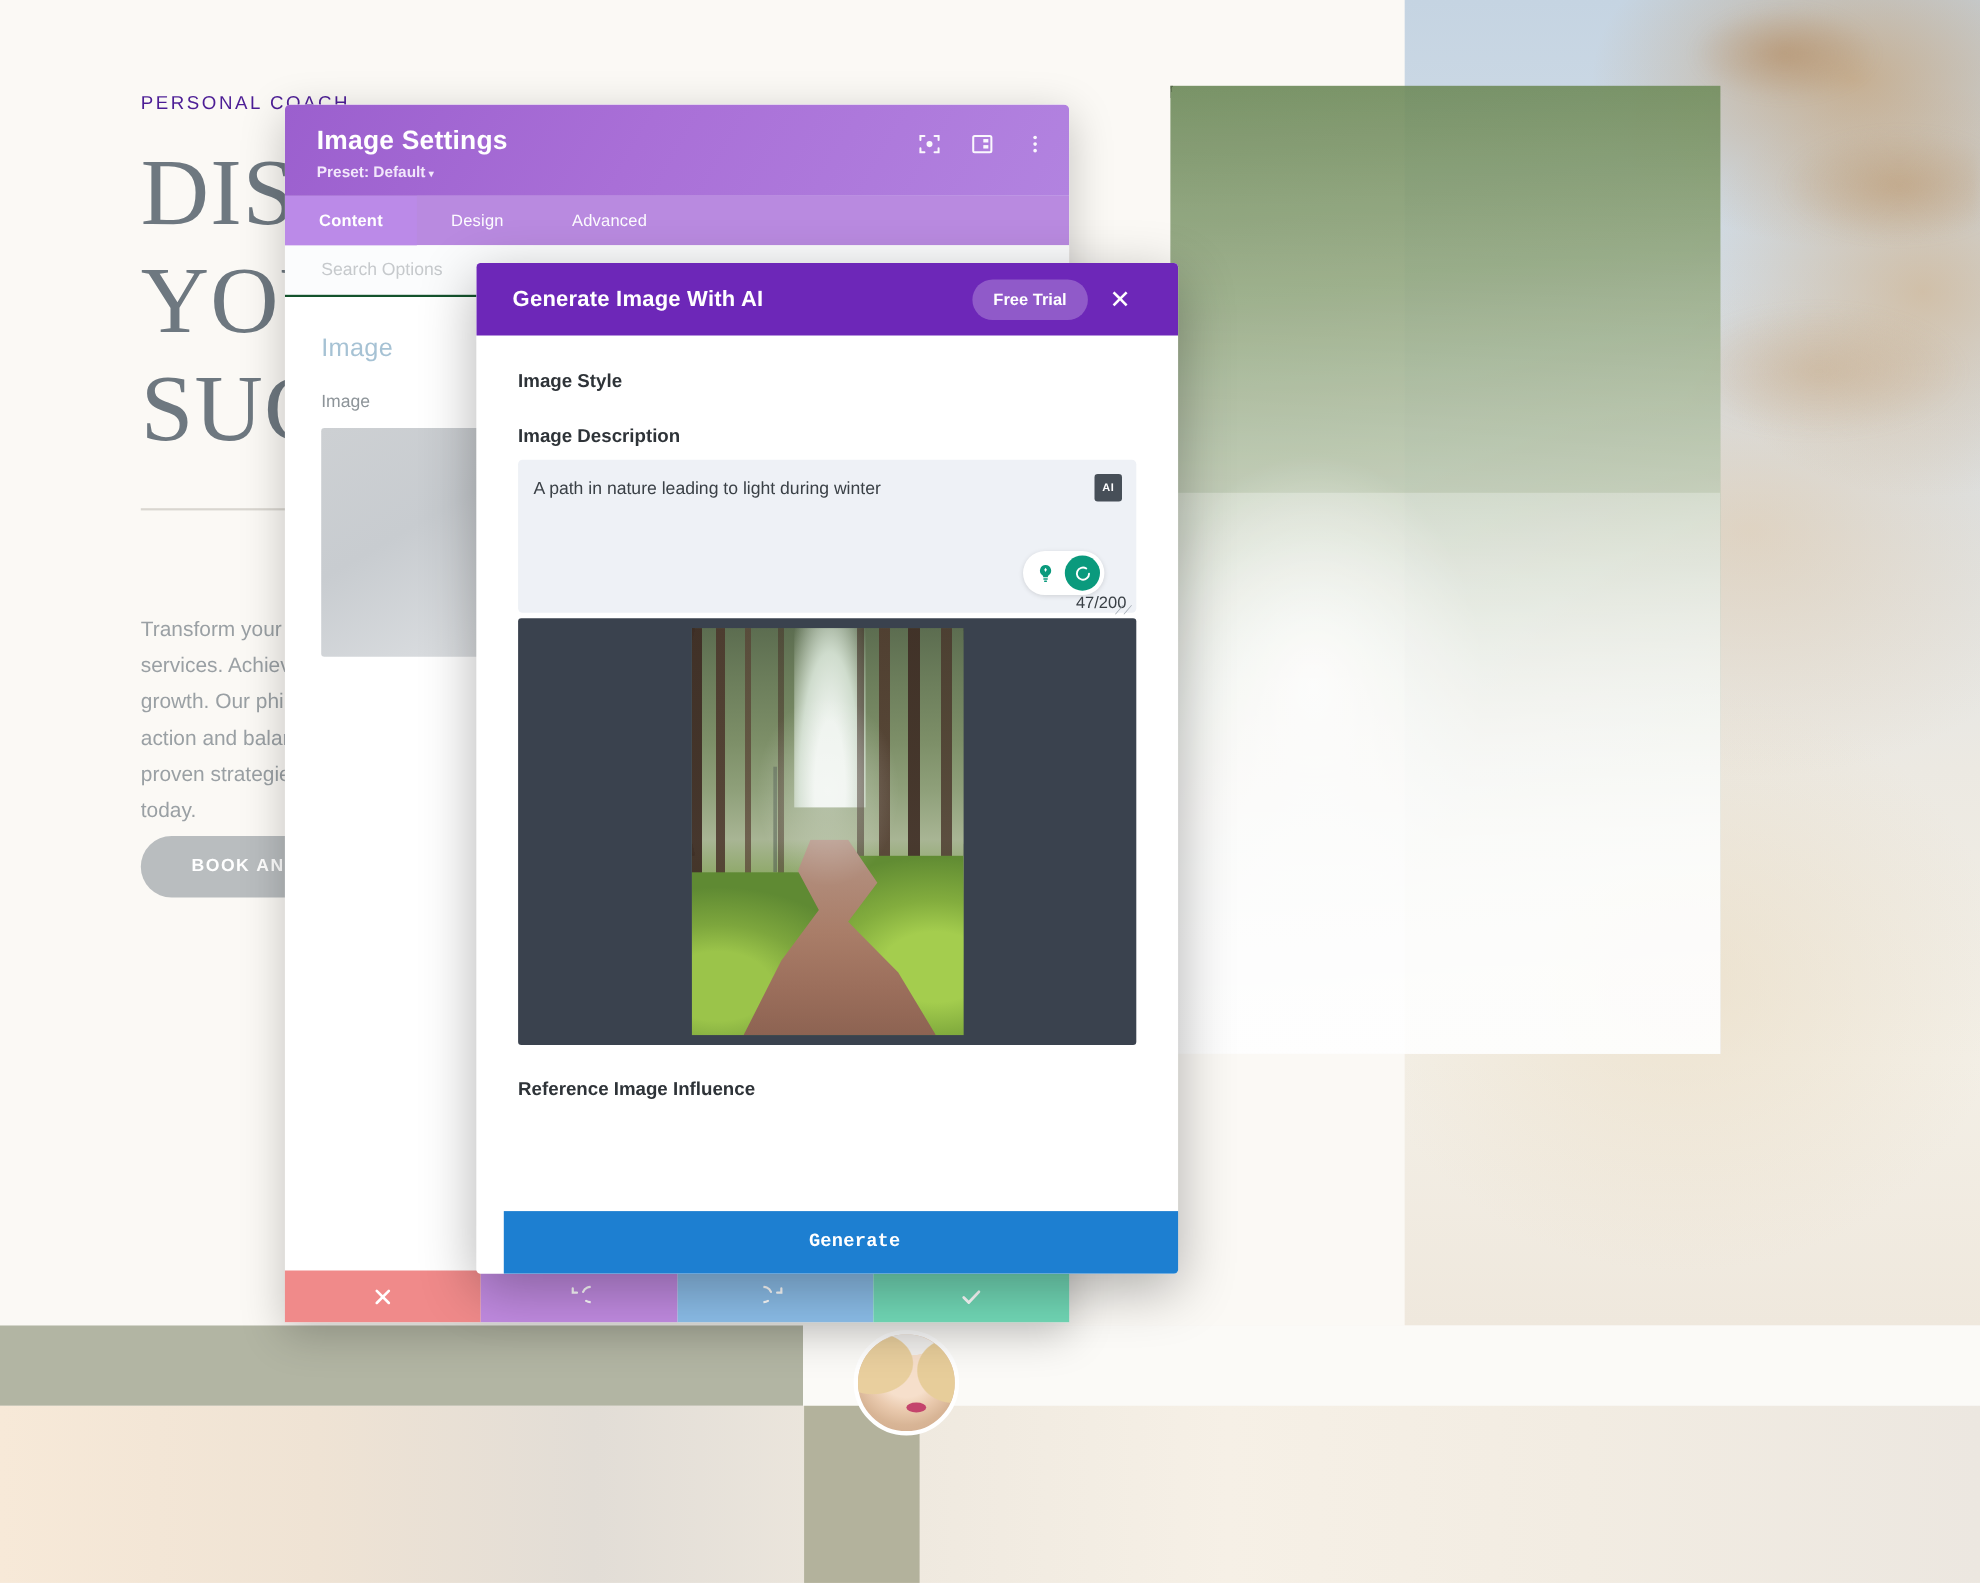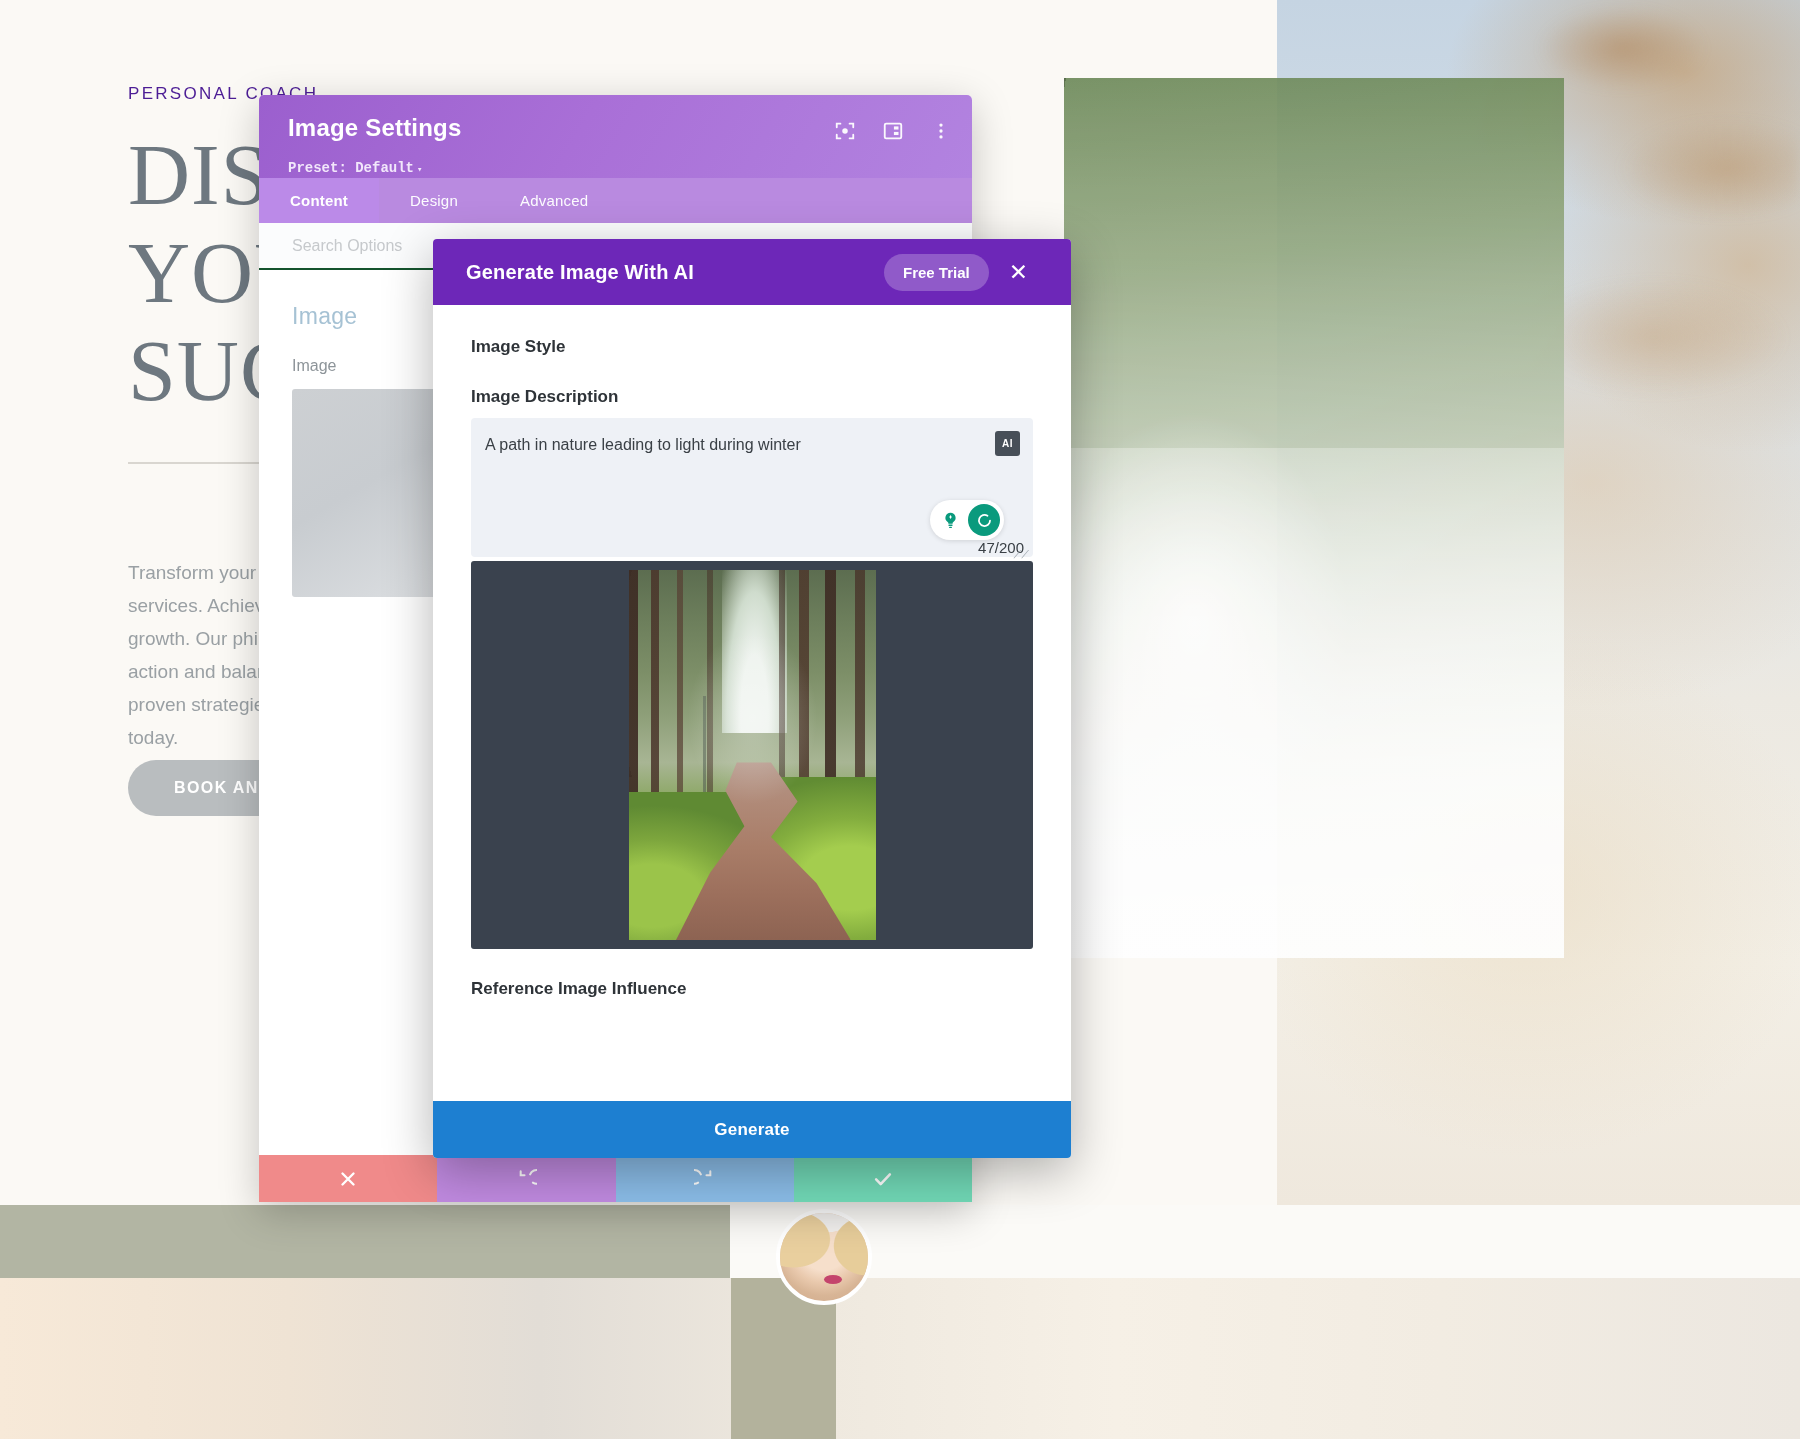--- a/index.html
+++ b/index.html
@@ -112,21 +112,21 @@
     background: #fff; border-radius: 5px 5px 0 0;
     box-shadow: 0 10px 40px rgba(0,0,0,.22);
     overflow: hidden;
   }
   .panel-header {
     height: 83px; padding: 19px 22px 0 29px;
     background: linear-gradient(120deg, #9b5fce 0%, #a96fd7 45%, #b283e0 100%);
     position: relative;
   }
   .panel-title { font-size: 24px; font-weight: 700; color: #fff; letter-spacing:.2px; }
-  .panel-preset { margin-top: 18px; font-size: 14px; color: #f2e7fb; font-weight:600;font-family:Liberation Mono, monospace; }
+  .panel-preset { margin-top: 6px; font-size: 14px; color: #f2e7fb; font-weight:600; }
   .panel-preset .caret { font-size: 9px; margin-left: 3px; }
   .panel-header-icons { position: absolute; right: 20px; top: 25px; display: flex; gap: 26px; align-items: center; }
   .hdr-icon { width: 22px; height: 22px; color: #fff; cursor: pointer; opacity:.95; }
   .hdr-icon svg { display:block; }
 
   .panel-tabs {
     height: 45px; display: flex; align-items: stretch;
     background: #b98ae0;
   }
   .panel-tab {
@@ -289,21 +289,21 @@
     filter: blur(.4px);
   }
   .ref-img .haze {
     position:absolute; left:0; top:0; width:100%; height:100%;
     background: radial-gradient(ellipse 90px 120px at 50% 40%, rgba(255,255,255,.34), rgba(255,255,255,0) 72%);
   }
 
   .ai-generate {
     flex: none; height: 57px; width: 100%; background: #1d7fd1; border: none;
     color: #fff; font-size: 17px; font-weight: 700; cursor: pointer;
-    font-family: Liberation Sans, sans-serif; letter-spacing:.2px;
+    font-family: Liberation Mono, monospace; letter-spacing:.2px;margin-left:25px;
   }
 </style>
 </head>
 <body>
 
 <div id="page-canvas">
   <div class="bg-left"></div>
   <div class="bg-hero-photo"></div>
   <div class="bg-forest-img"></div>
   <div class="bg-bottom-white"></div>

